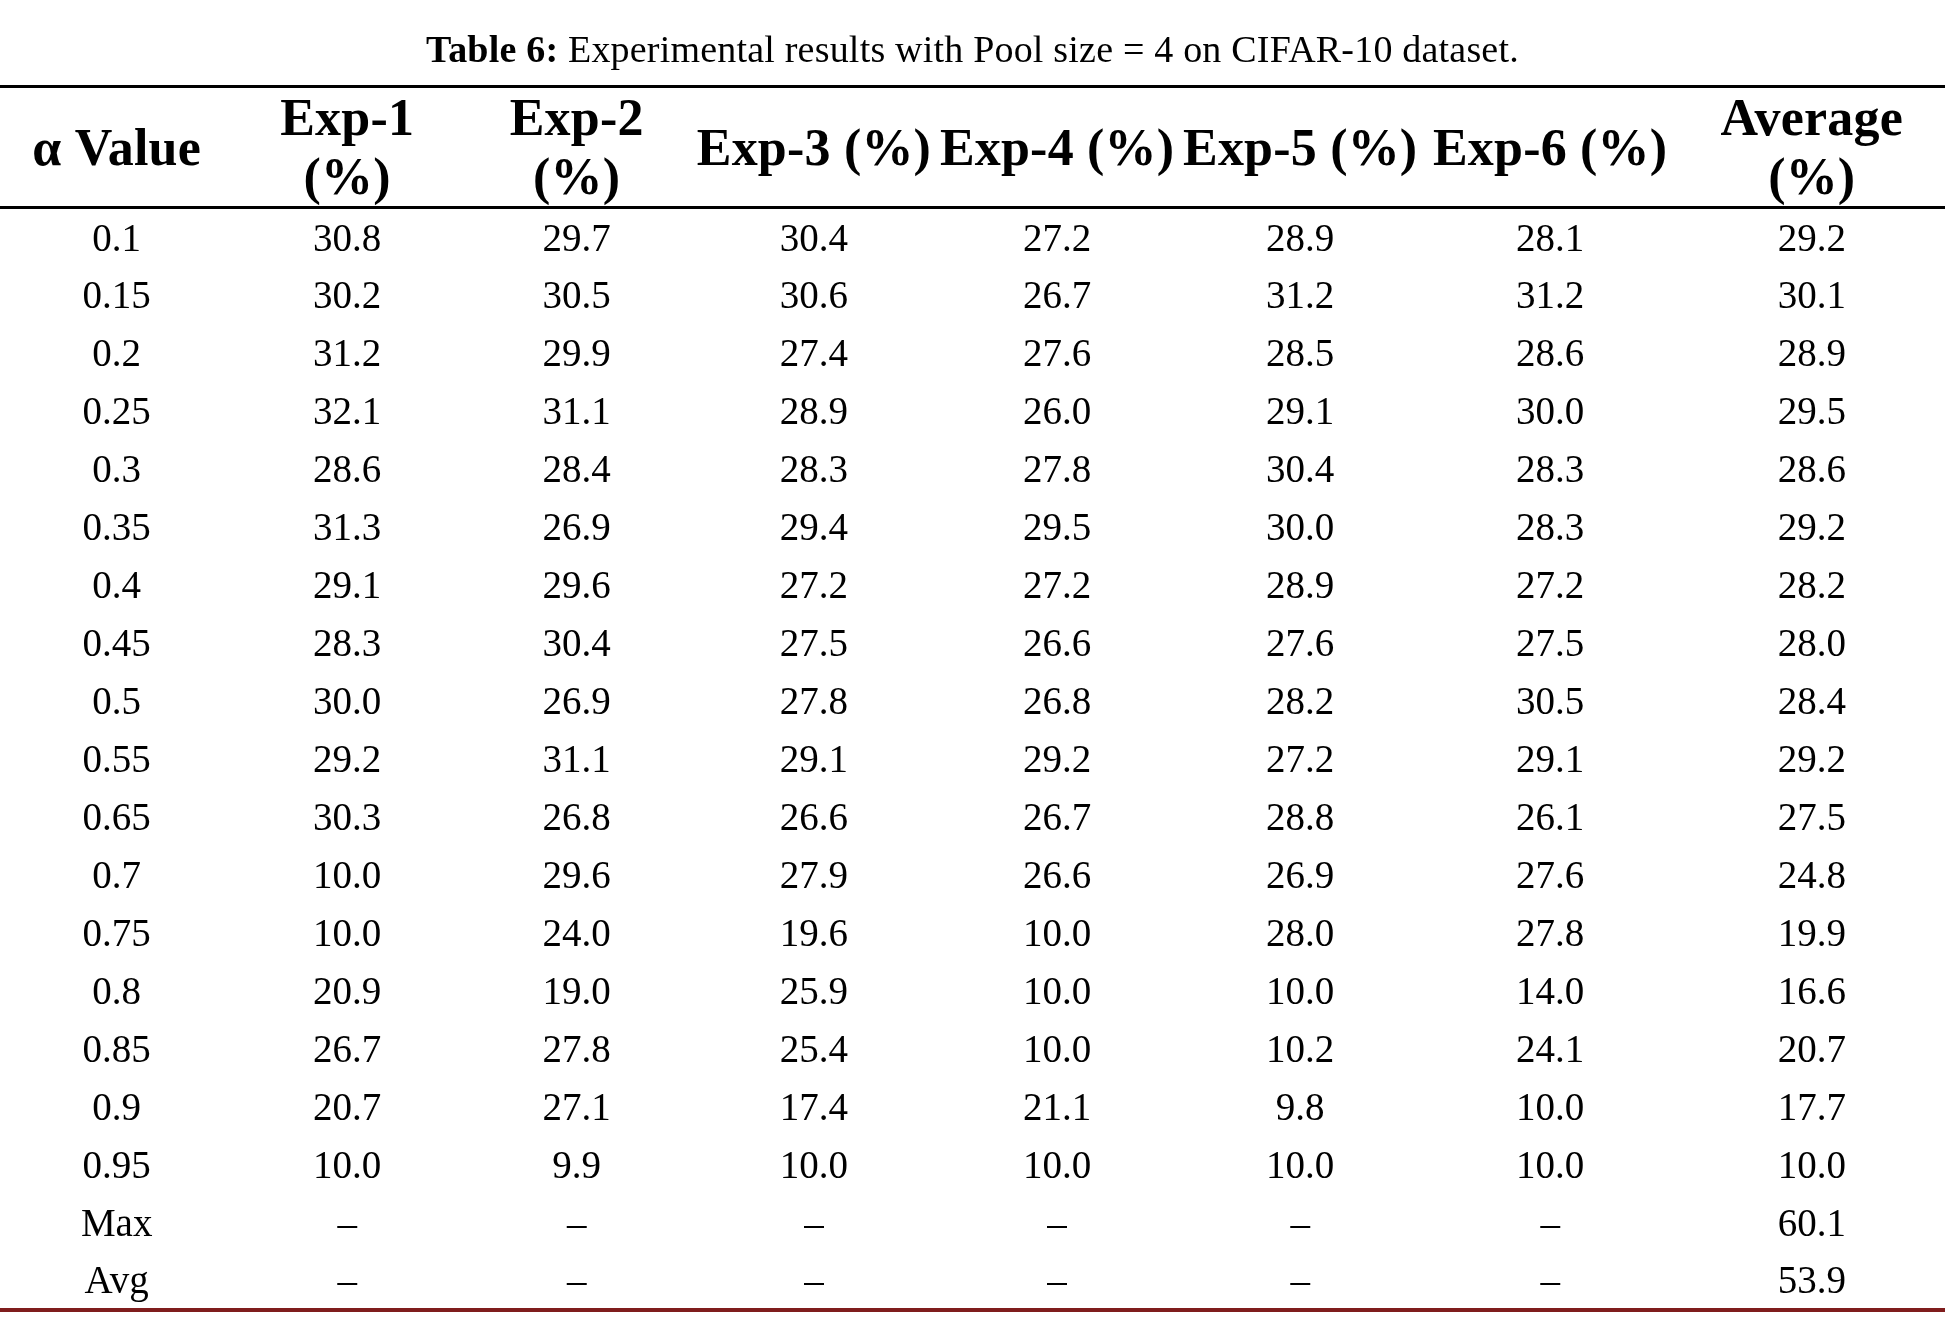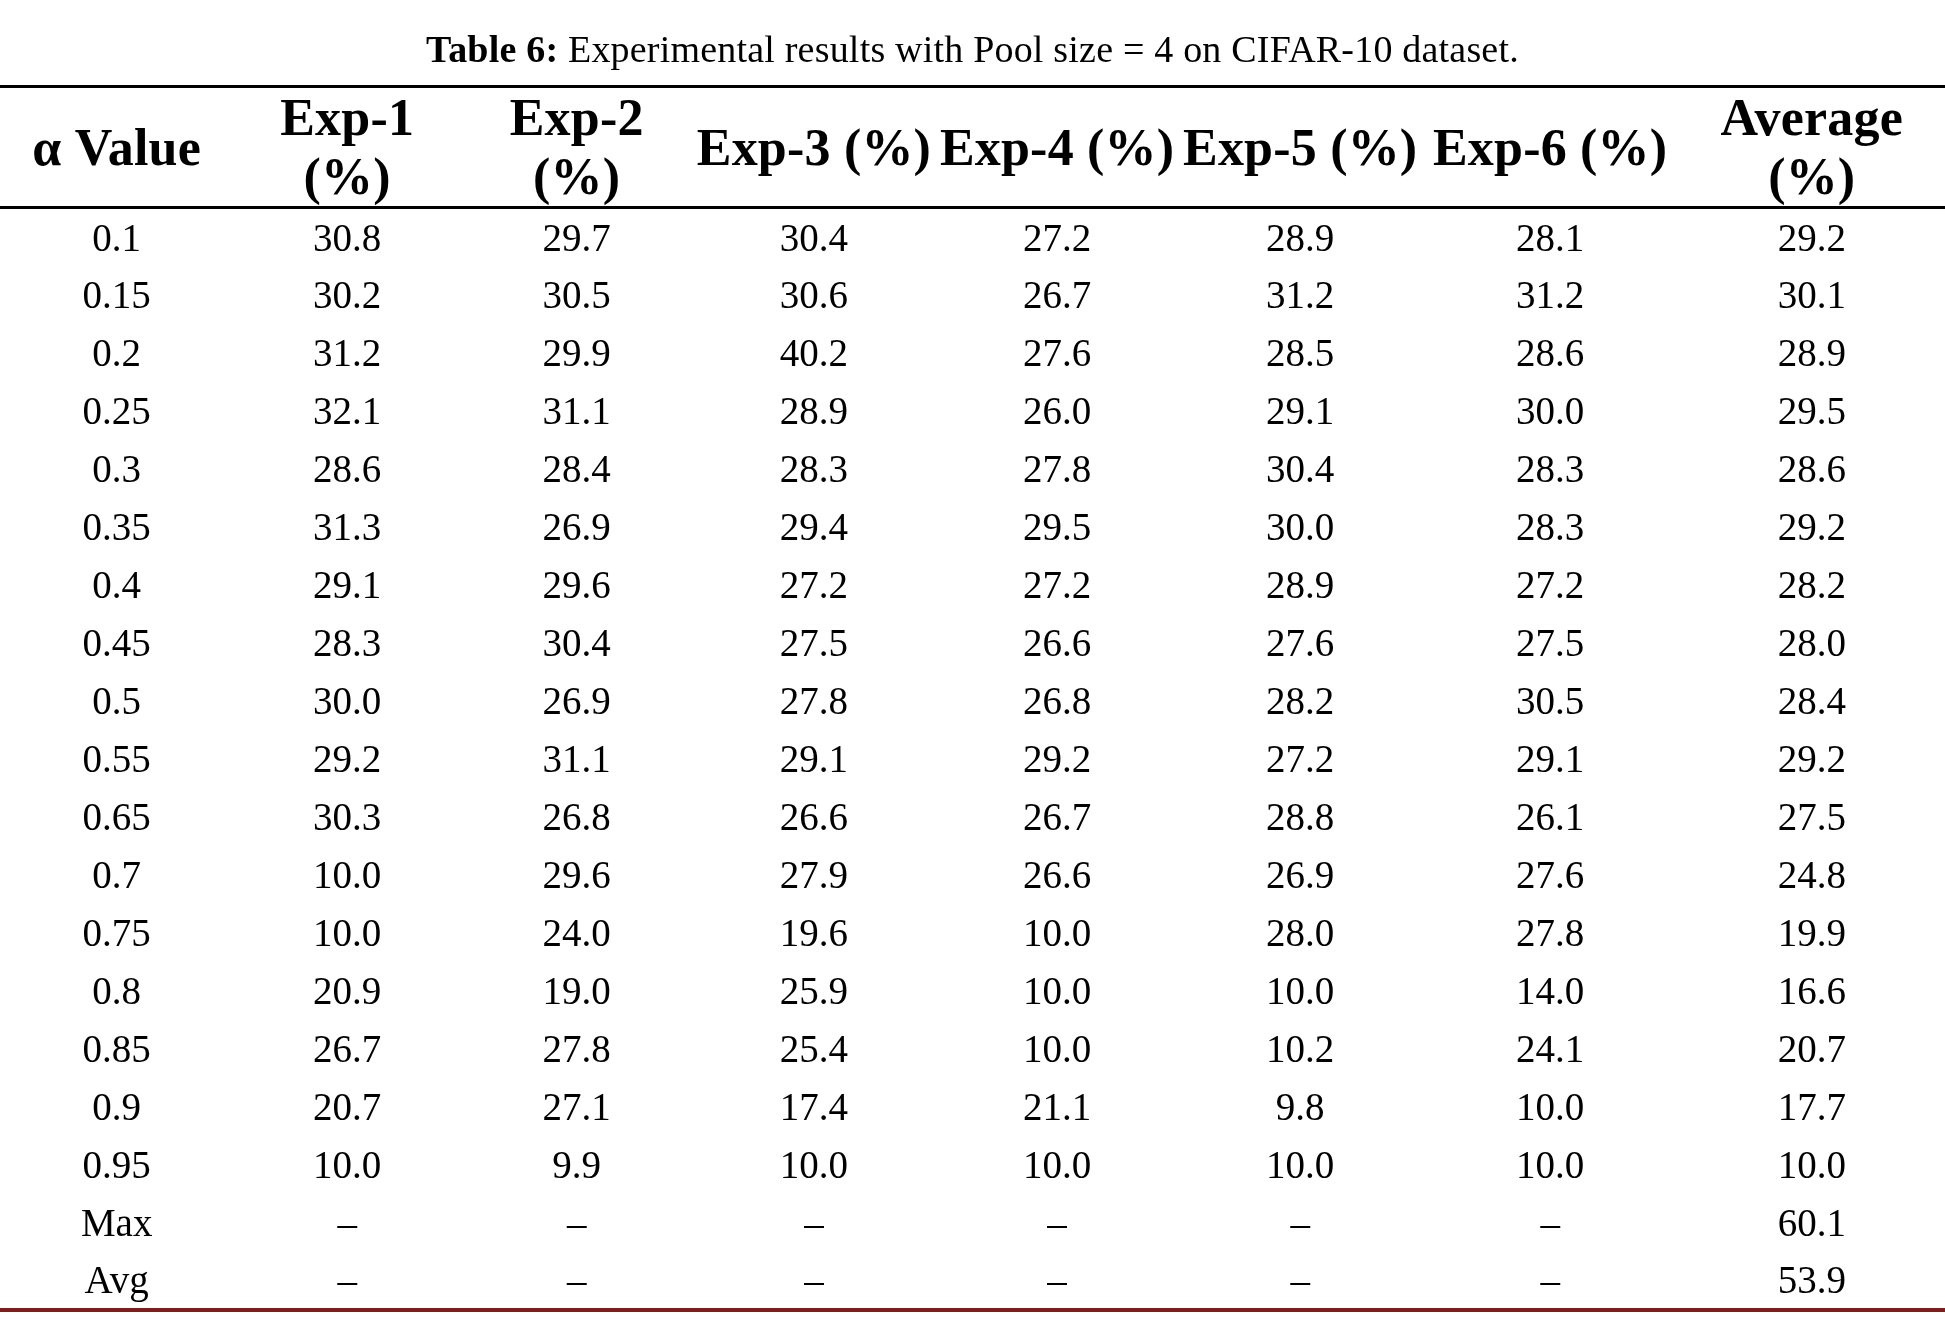--- a/index.html
+++ b/index.html
@@ -108,21 +108,21 @@
         <td>30.6</td>
         <td>26.7</td>
         <td>31.2</td>
         <td>31.2</td>
         <td>30.1</td>
       </tr>
       <tr>
         <td>0.2</td>
         <td>31.2</td>
         <td>29.9</td>
-        <td>40.2</td>
+        <td>27.4</td>
         <td>27.6</td>
         <td>28.5</td>
         <td>28.6</td>
         <td>28.9</td>
       </tr>
       <tr>
         <td>0.25</td>
         <td>32.1</td>
         <td>31.1</td>
         <td>28.9</td>

